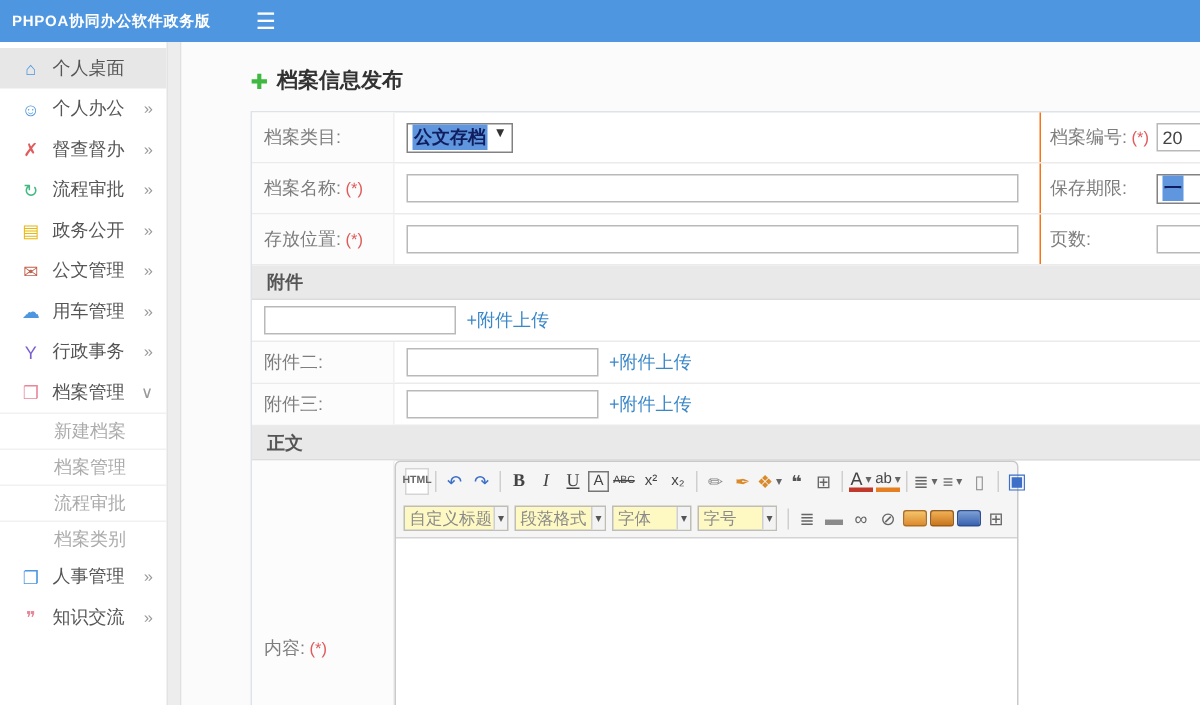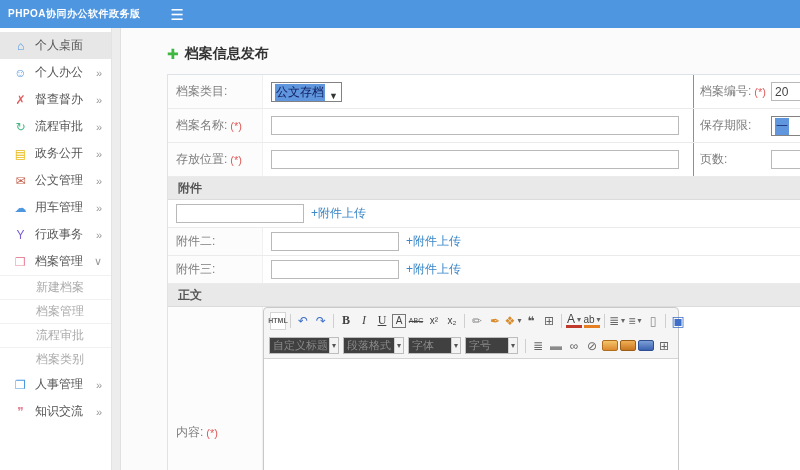--- a/index.html
+++ b/index.html
@@ -44,22 +44,22 @@
   .fvalue2 { flex:1; padding-left:3px; }
   .req { color:#e05b5b; font-style:normal; margin-left:3px; font-size:11px; }
   .sec-header { height:23px; line-height:23px; background:#e9e9e9; padding-left:10px;
     color:#555; font-weight:bold; border-bottom:1px solid #dcdcdc; font-size:12px; }
   .txt { border:1px solid #b9b9b9; height:19px; font-size:12px; padding:0 3px;
     color:#444; background:#fff; outline:none; }
   .wide { width:408px; }
   .att-input { width:128px; }
   .num { width:90px; }
   .upload-link { color:#3a87c8; margin-left:7px; cursor:pointer; font-size:12px; }
-  .fake-select { display:inline-flex; align-items:flex-end; border:1px solid #828282;
-    background:#fff; height:20px; padding:0 3px; cursor:pointer; }
+  .fake-select { display:inline-flex; align-items:flex-start; border:1px solid #828282;
+    background:#fff; height:20px; padding:0 3px; cursor:pointer;font-weight:bold; }
   .sel-text { background:#5f96dd; color:#101d5e; font-size:12px; padding:0 1px; }
   .sel-arrow { font-size:9px; color:#333; margin-left:4px; }
   .content-row { height:252px; }
   .content-label { width:95px; padding-left:8px; background:#fcfcfc; display:flex;
     align-items:center; border-right:1px solid #f0f0f0; flex:none; }
   .content-value { flex:1; }
   
   .editor { width:416px; border:1px solid #c9c9c9; border-radius:4px 4px 0 0;
     background:#f5f5f5; }
   .tb-row { display:flex; align-items:center; height:25px; padding:0 5px; white-space:nowrap; }
@@ -79,21 +79,21 @@
   .c-blue { color:#3d6fc8; } .c-gray { color:#8a8a8a; } .c-orange { color:#d98b2b; }
   .c-dark { color:#666; }
   .u-red { border-bottom:3px solid #c0392b; height:15px; }
   .u-orange { border-bottom:3px solid #e67e22; height:15px; }
   .dd { font-size:8px; color:#666; margin-left:2px; }
   .sq { width:13px; height:11px; border-radius:2px; display:inline-block; }
   .sq-orange { background:linear-gradient(#f5c46a,#dd8a2e); border:1px solid #b06f1f; }
   .sq-orange2 { background:linear-gradient(#f0b055,#c9761f); border:1px solid #9c5d15; }
   .sq-blue { background:linear-gradient(#7d9fd6,#3a62b0); border:1px solid #2d4f92; }
   .tb-select { display:inline-flex; align-items:center; justify-content:space-between;
-    background:#404040; border:1px solid #bdbdbd; height:17px; font-size:11px; color:#8a8a8a;
+    background:#fef9c3; border:1px solid #bdbdbd; height:17px; font-size:11px; color:#8a8a8a;
     margin-right:4px; cursor:pointer; }
   .ts-label { padding:0 3px; overflow:hidden; }
   .ts-arrow { font-size:8px; color:#555; border-left:1px solid #cfcfcf; height:100%;
     display:inline-flex; align-items:center; padding:0 2px; background:#f3f3f3; }
   .w66{width:70px;} .w58{width:62px;} .w52{width:56px;}
   .editor-body { height:360px; background:#fff; border-top:1px solid #d4d4d4; cursor:text; }
 </style>
 </head>
 <body>
 

